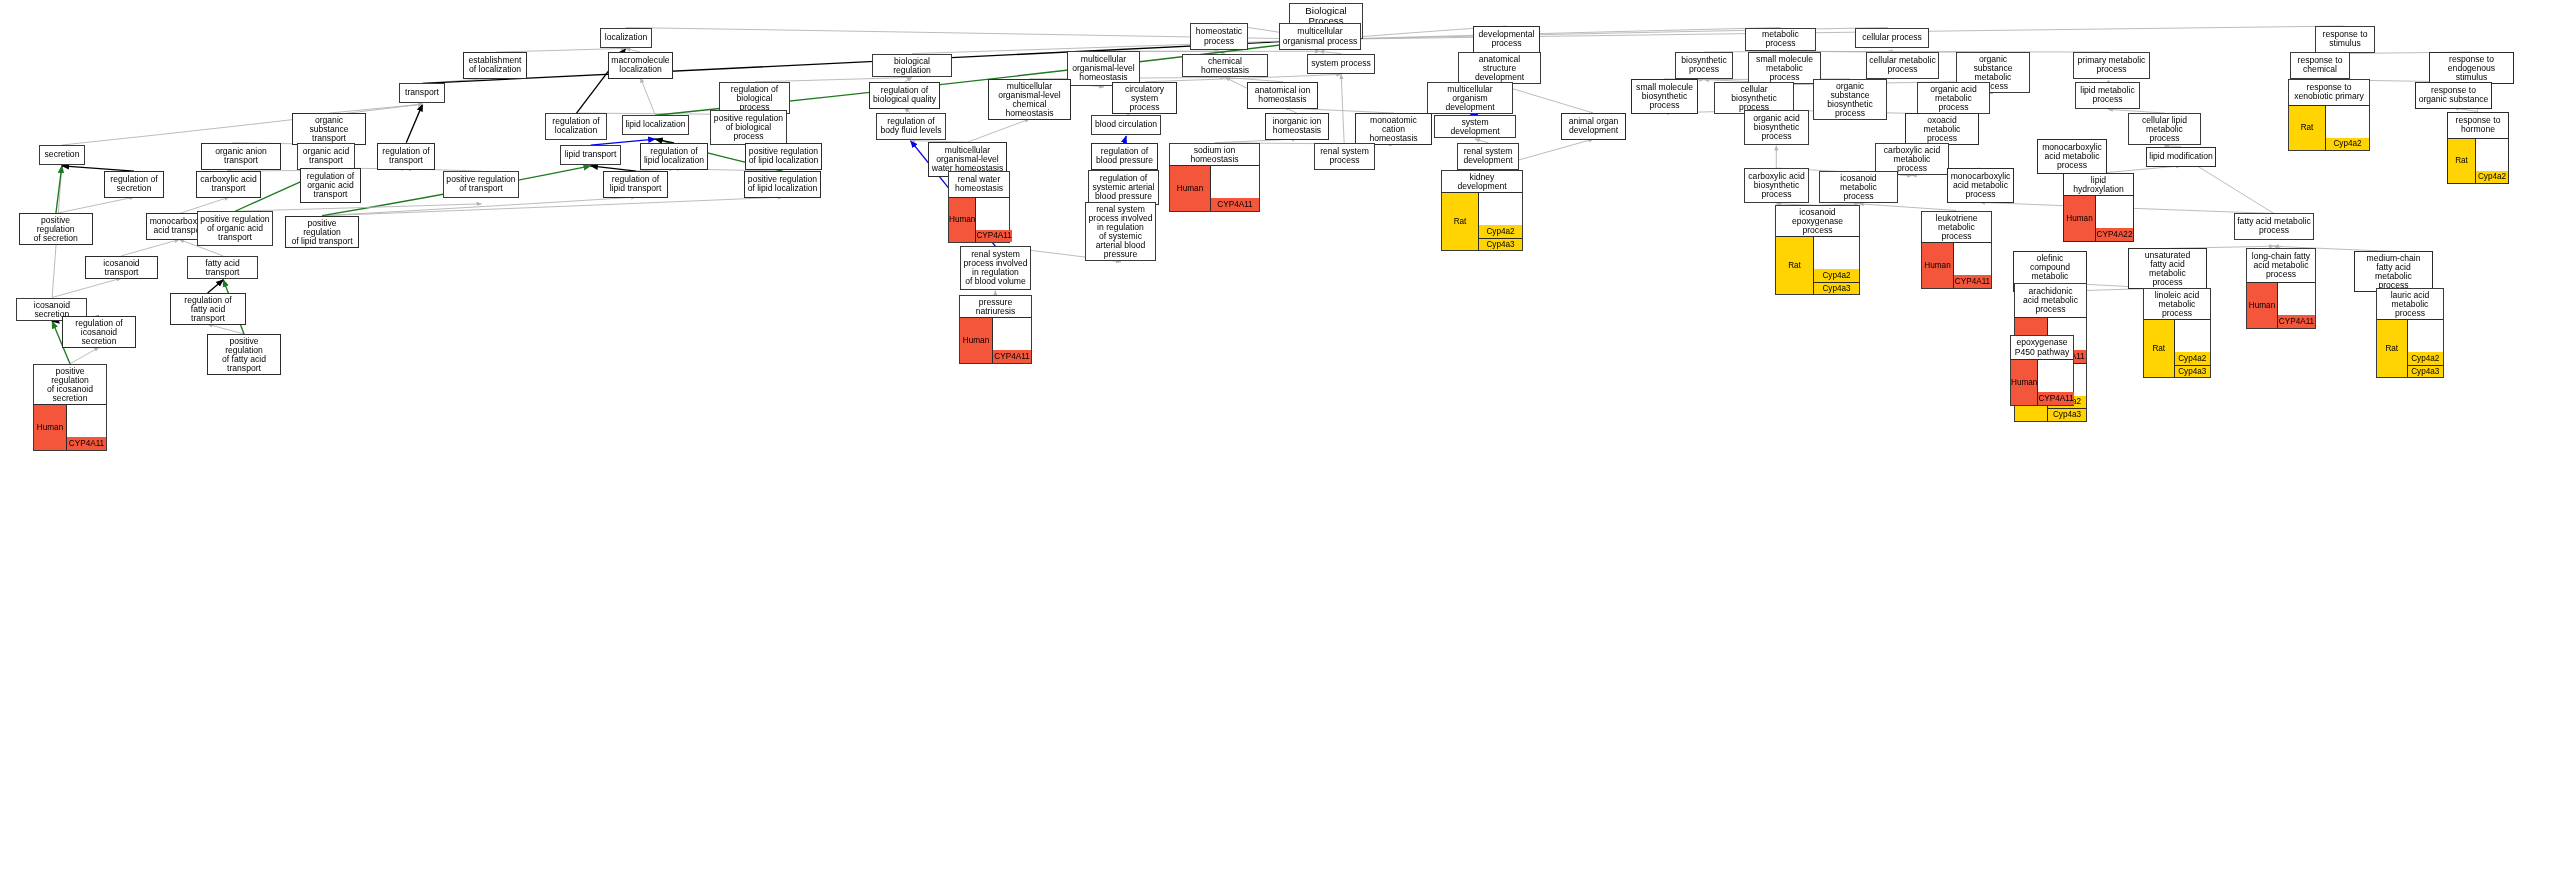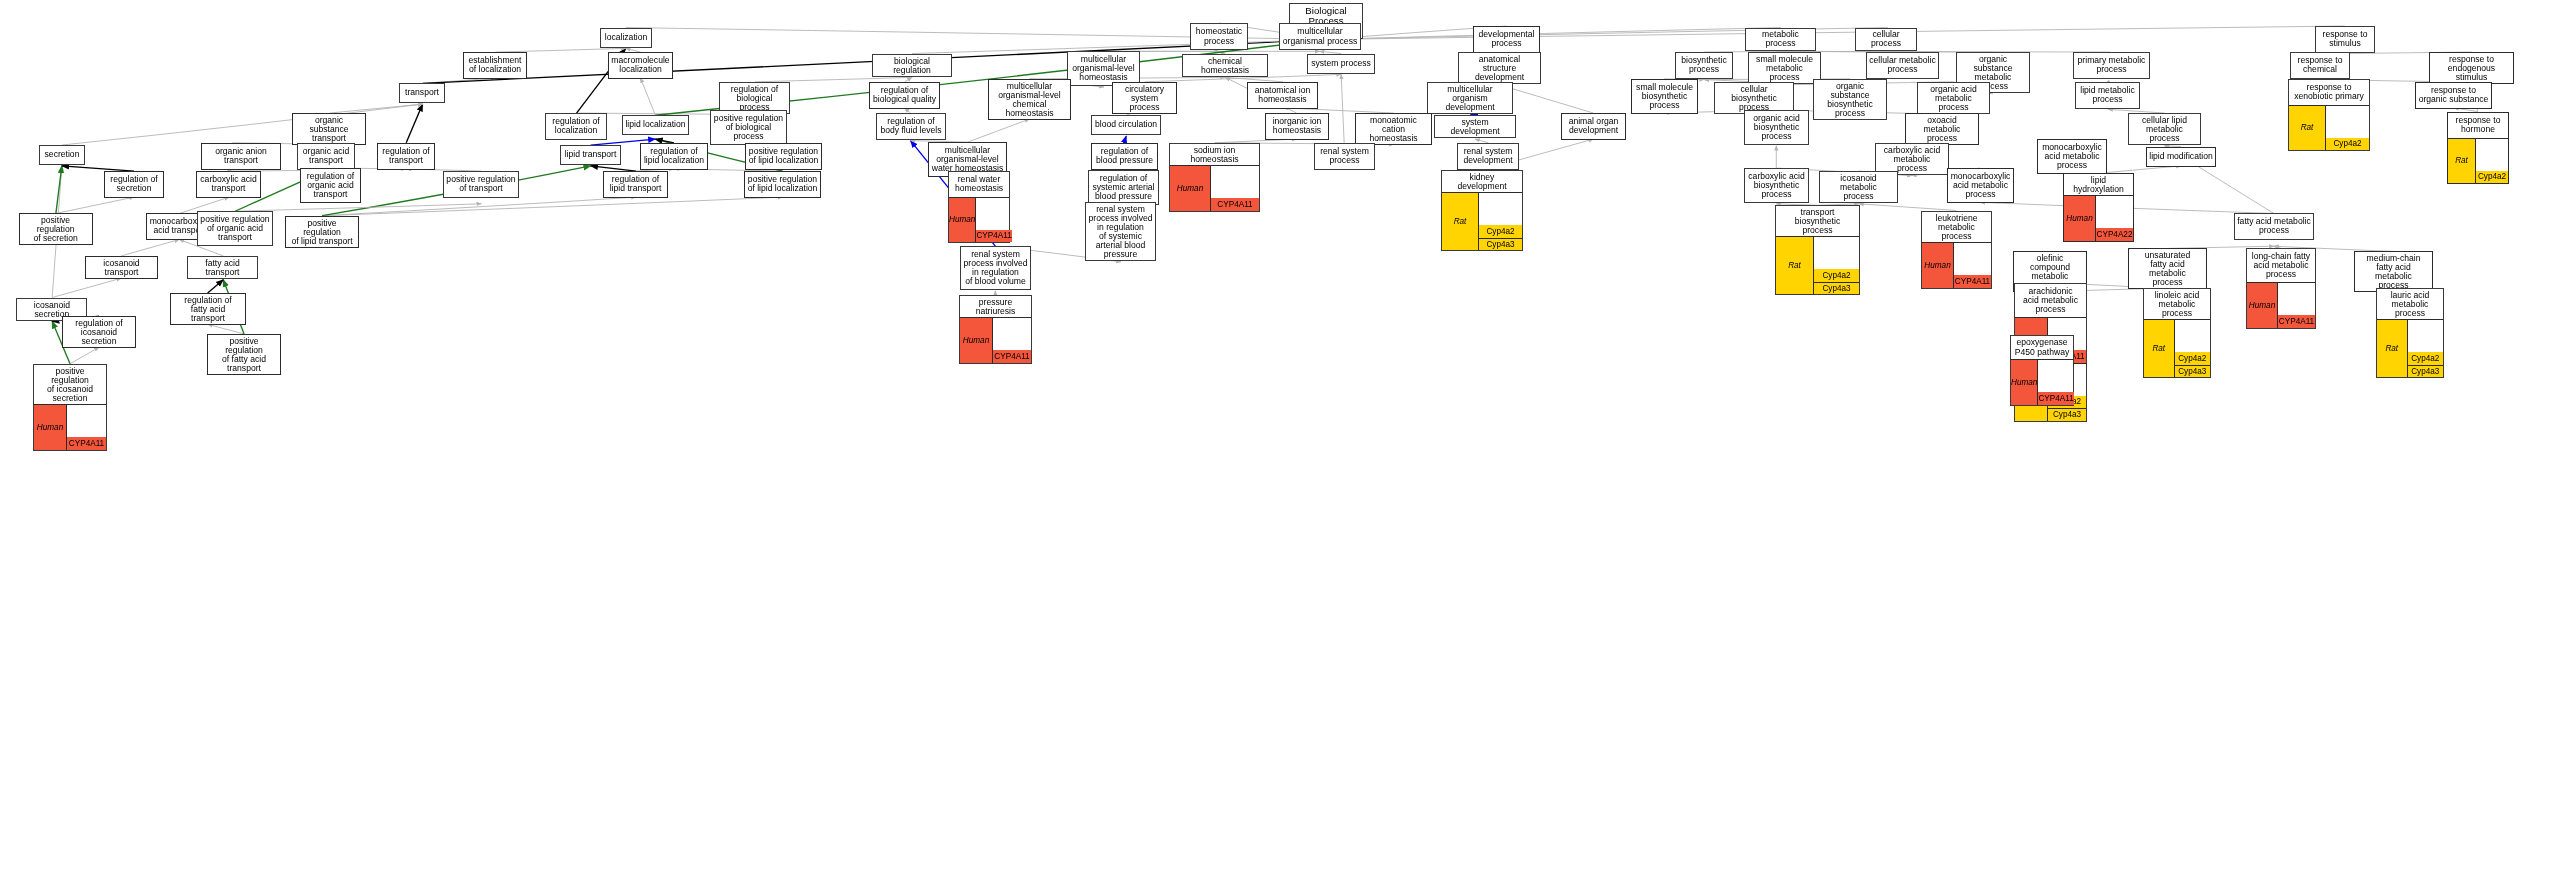--- a/index.html
+++ b/index.html
@@ -11,21 +11,21 @@
   .node{position:absolute;box-sizing:border-box;border:0.7px solid #2b2b2b;
         background:#fff;display:flex;flex-direction:column;
         align-items:stretch;justify-content:flex-start;}
   .node .title{flex:1;display:flex;align-items:center;justify-content:center;
         text-align:center;line-height:1.05;padding:1.5px 2.2px;font-size:8.6px;color:#000;}
   .node.root .title{font-size:9.7px;}
   .genes{display:flex;flex-direction:column;border-top:0.7px solid #2b2b2b;}
   .grow{display:flex;border-top:0.7px solid #2b2b2b;}
   .grow:first-child{border-top:none;}
   .gspecies{display:flex;align-items:center;justify-content:center;
-        font-size:8.2px;color:#000;border-right:0.7px solid #2b2b2b;box-sizing:border-box;font-style:italic;}
+        font-size:8.2px;color:#000;border-right:0.7px solid #2b2b2b;box-sizing:border-box;}
   .gnames{display:flex;flex-direction:column;flex:1;margin-top:32px;}
   .gname{display:flex;align-items:center;justify-content:center;font-size:8.2px;
         color:#000;border-top:0.7px solid #2b2b2b;box-sizing:border-box;}
   .gname:first-child{border-top:none;}
   .human .gspecies,.human .gname{background:#f4563c;}
   .rat .gspecies,.rat .gname{background:#ffd400;}
   .node.hl{border-width:1.5px;border-color:#3a3a3a;}
 </style>
 </head>
 <body>
@@ -215,21 +215,21 @@
         </div>
       </div>
     </div>
     <div class="node hl" style="left: 1745px; top: 27.5px; width: 71px;">
       <div class="title" style="min-height: 15px;">
         <div>
           <div>metabolic process</div>
         </div>
       </div>
     </div>
-    <div class="node hl" style="left: 1855px; top: 27.5px; width: 62px;">
+    <div class="node hl" style="left: 1855px; top: 27.5px; width: 74px;">
       <div class="title" style="min-height: 15px;">
         <div>
           <div>cellular process</div>
         </div>
       </div>
     </div>
     <div class="node hl" style="left: 2315px; top: 26px; width: 60px;">
       <div class="title" style="min-height: 21.6px;">
         <div>
           <div>response to</div>
@@ -886,21 +886,21 @@
           <div>in regulation</div>
           <div>of systemic</div>
           <div>arterial blood</div>
           <div>pressure</div>
         </div>
       </div>
     </div>
     <div class="node hl" style="left: 1775px; top: 205px; width: 85px;">
       <div class="title" style="min-height: 21.6px;">
         <div>
-          <div>transport biosynthetic</div>
+          <div>icosanoid epoxygenase</div>
           <div>process</div>
         </div>
       </div>
       <div class="genes">
         <div class="grow rat">
           <div class="gspecies" style="width: 38px; min-height: 25px;">Rat</div>
           <div class="gnames">
             <div class="gname" style="height: 12.6px;">Cyp4a2</div>
             <div class="gname" style="height: 12.6px;">Cyp4a3</div>
           </div>

